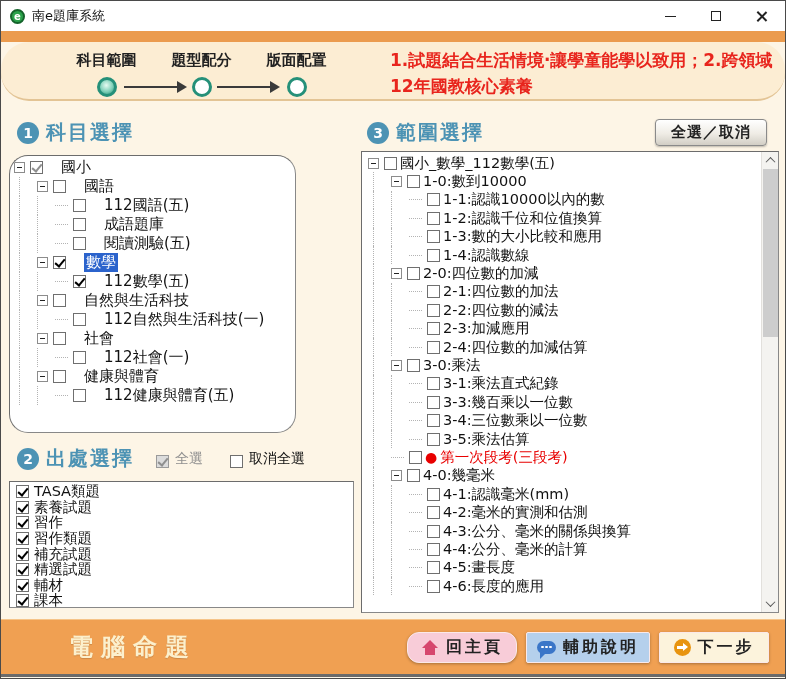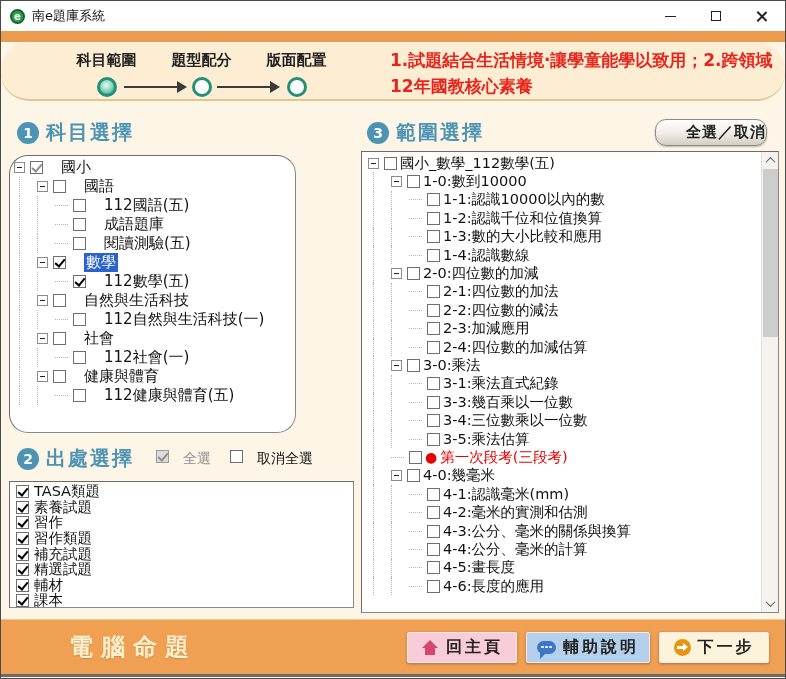--- a/index.html
+++ b/index.html
@@ -70,46 +70,46 @@
   .subject-box .tree-label{margin-left:18px;}
   .range-box .tree-label{margin-left:3px;font-size:14.5px;}
   .tree-label.selected{background:var(--selection-blue);color:#fff;padding:0 2px;}
   .tree-label.red{color:var(--exam-red);}
   .bullet{color:var(--exam-red);font-size:14px;margin-left:3px;line-height:1;}
 
   
   .list-row{display:flex;align-items:center;height:15.6px;}
   .list-row .cb{margin-left:2px;}
   .list-label{font-size:14.5px;color:#111;margin-left:5px;white-space:nowrap;}
-  .inline-cb{position:absolute;display:flex;align-items:flex-start;gap:14px;cursor:pointer;}
+  .inline-cb{position:absolute;display:flex;align-items:flex-end;gap:6px;cursor:pointer;}
   #select-all{left:150px;top:347px;} #deselect-all{left:224px;top:347px;}
   .cb-label{font-size:14px;color:#111;} #select-all .cb-label{color:#8f8f8f;}
 
   
-  .pill{position:absolute;right:18px;top:16px;width:112px;height:27px;border-radius:11px;border:1px solid #8a8a8a;
+  .pill{position:absolute;right:18px;top:16px;width:112px;height:27px;border-radius:4px;border:1px solid #8a8a8a;
     background:linear-gradient(#ffffff, #efece5 55%, #d2cec5);font-family:inherit;font-size:15px;font-weight:bold;color:#222;
-    letter-spacing:1px;cursor:pointer;box-shadow:0 1px 2px rgba(0,0,0,.25);text-align:right;}
+    letter-spacing:1px;cursor:pointer;box-shadow:0 1px 2px rgba(0,0,0,.25);}
 
   
   .scrollbar{position:absolute;right:0;top:0;bottom:0;width:17px;background:#f4f3f0;border-left:1px solid #e2e0dc;}
   .sb-btn{position:absolute;left:0;width:17px;height:17px;display:flex;align-items:center;justify-content:center;cursor:pointer;}
   .sb-up{top:0;} .sb-down{bottom:0;}
   .chev{width:7px;height:7px;border-left:1.5px solid #5a5a5a;border-top:1.5px solid #5a5a5a;}
   .chev.up{transform:rotate(45deg) translate(1px,1px);} .chev.down{transform:rotate(225deg) translate(1px,1px);}
   .sb-thumb{position:absolute;left:1px;top:17px;width:15px;height:168px;background:#cdcdcd;cursor:pointer;}
 
   
   .footer{position:absolute;left:0;top:618px;width:100%;height:58px;background:var(--footer-orange);border-top:1px solid #f6c489;
     border-bottom:3px solid #6b6b6b;display:flex;align-items:center;}
   .brand{margin-left:68px;font-size:24px;font-weight:bold;color:#fcf0cd;letter-spacing:8px;text-shadow:0 1px 1px rgba(0,0,0,.15);}
   .footer-buttons{margin-left:auto;margin-right:16px;display:flex;gap:9px;}
   .fbtn{height:31px;min-width:110px;display:flex;align-items:center;justify-content:center;gap:7px;border:1px solid #fbe9e9;
     border-radius:2px;font-family:inherit;font-size:16px;font-weight:bold;color:#222;letter-spacing:3px;cursor:pointer;
     box-shadow:0 1px 3px rgba(0,0,0,.3);padding:0 10px;}
-  .fbtn.home{background:var(--home-button-bg);} .fbtn.help{background:var(--help-button-bg);} .fbtn.next{background:var(--next-button-bg);}
+  .fbtn.home{background:var(--home-button-bg);border-radius:12px;} .fbtn.help{background:var(--help-button-bg);} .fbtn.next{background:var(--next-button-bg);}
   .icon-home{position:relative;width:18px;height:15px;flex:none;}
   .icon-home::before{content:"";position:absolute;top:0;left:1px;border-left:8px solid transparent;border-right:8px solid transparent;border-bottom:8px solid var(--home-icon-color);}
   .icon-home::after{content:"";position:absolute;top:8px;left:4px;width:10px;height:7px;background:var(--home-icon-color);}
   .icon-help{position:relative;width:19px;height:13px;background:var(--help-icon-color);border-radius:7px;flex:none;}
   .icon-help::before{content:"";position:absolute;left:3px;bottom:-5px;border:4px solid transparent;border-top-color:var(--help-icon-color);border-left-color:var(--help-icon-color);}
   .icon-help::after{content:"";position:absolute;left:4px;top:5px;width:2.5px;height:2.5px;border-radius:50%;background:#fff;box-shadow:4px 0 0 #fff,8px 0 0 #fff;}
   .icon-next{position:relative;width:17px;height:17px;border-radius:50%;background:var(--next-icon-color);flex:none;}
   .icon-next::before{content:"";position:absolute;left:3px;top:7.5px;width:6px;height:2.5px;background:#fff;}
   .icon-next::after{content:"";position:absolute;right:2.5px;top:4px;border-left:5.5px solid #fff;border-top:4.5px solid transparent;border-bottom:4.5px solid transparent;}
 </style>

